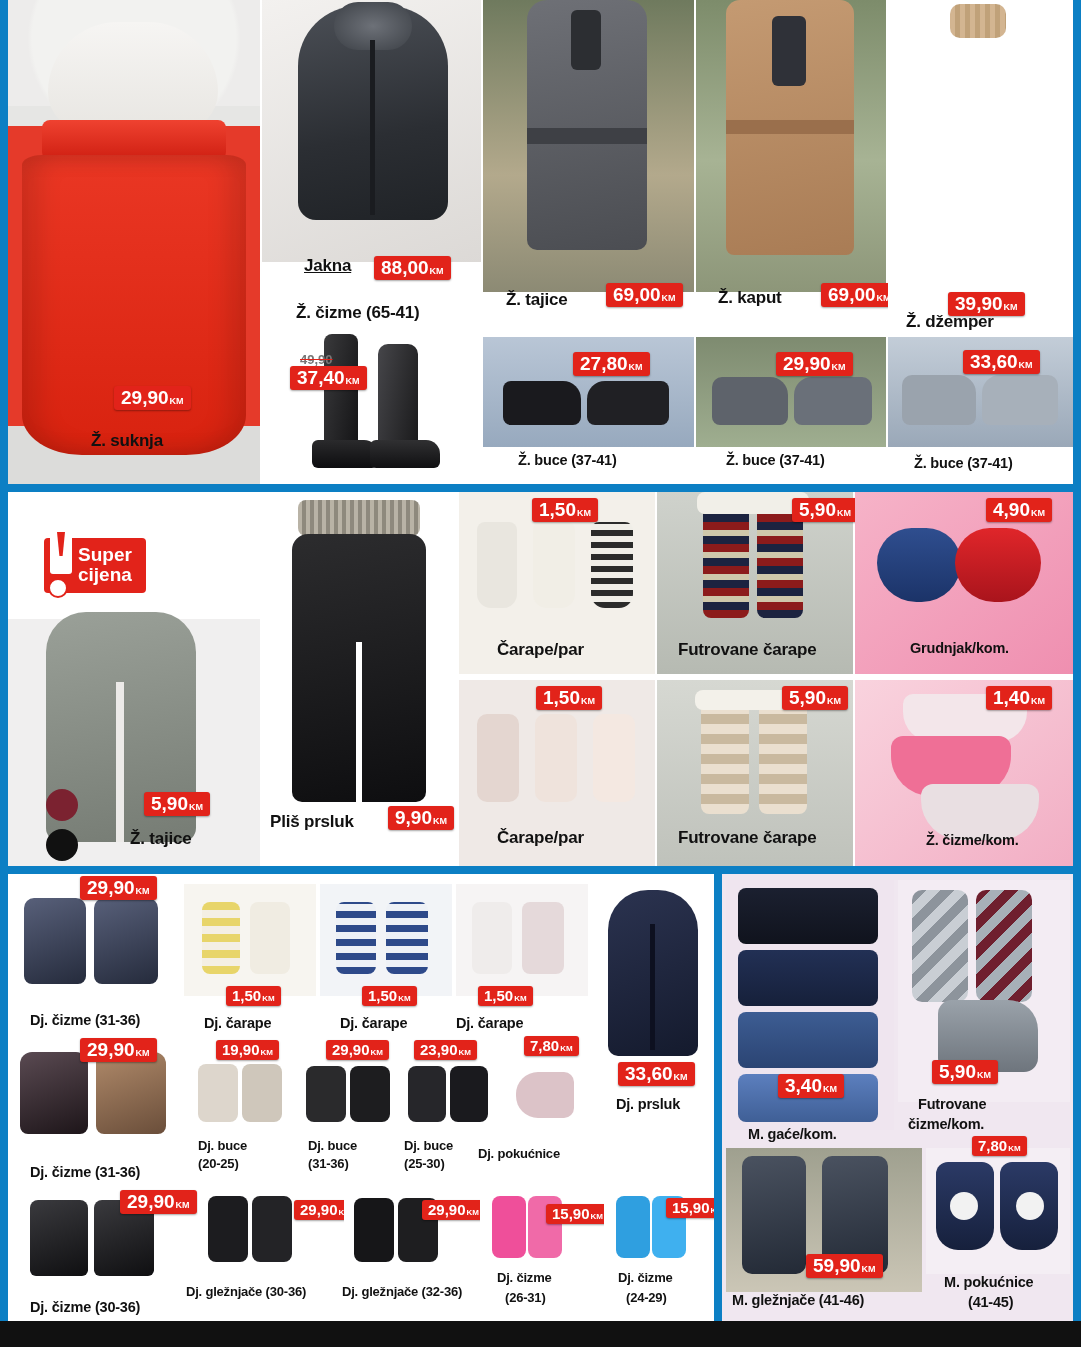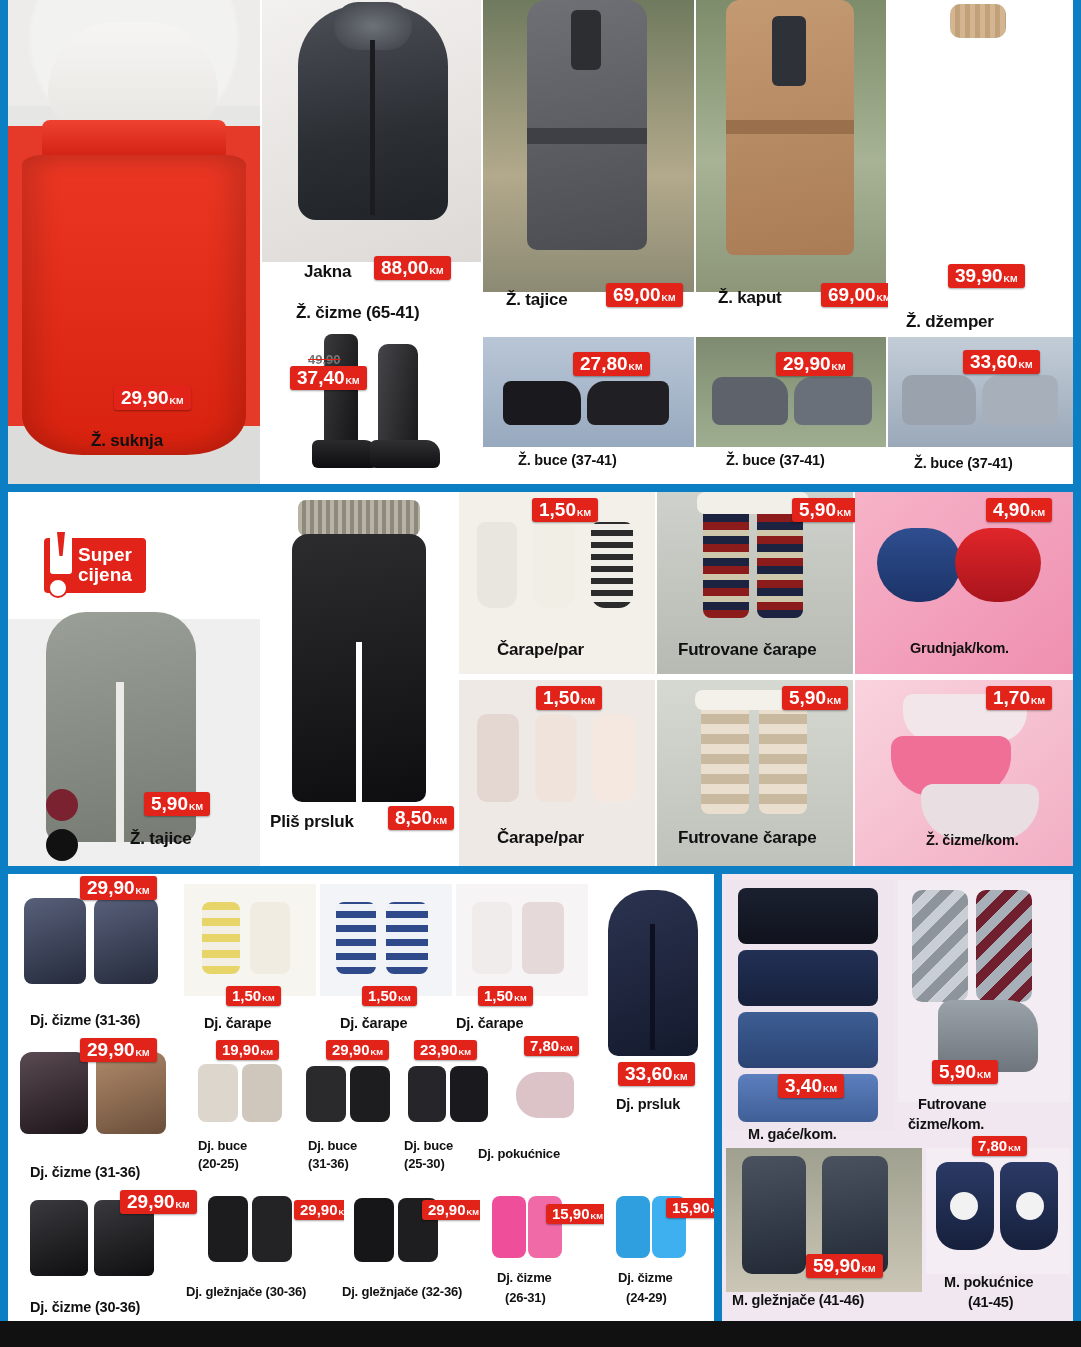--- a/index.html
+++ b/index.html
@@ -28,21 +28,21 @@
     font-weight:bold; border-radius:3px;
     padding:2px 7px 3px 7px; line-height:1.0;
     font-size:19px; white-space:nowrap;
     box-shadow:0 1px 2px rgba(0,0,0,.35);
   }
   .price .km { font-size:9px; font-weight:bold; margin-left:1px; vertical-align:baseline; }
   .price.small { font-size:15px; padding:2px 6px 3px 6px; }
   .price.small .km { font-size:8px; }
   .old {
     position:absolute; color:#777; font-size:13px; font-weight:bold;
-    text-decoration: line-through; text-decoration-color:#e2231a;margin-left:8px;
+    text-decoration: line-through; text-decoration-color:#e2231a;
   }
 
   
   .ph { position:absolute; inset:0; }
   .sh { position:absolute; }
 
   
   .super {
     position:absolute; background:#e2231a; color:#fff; font-weight:bold;
     font-size:19px; line-height:1.05; padding:7px 14px 8px 34px;
@@ -92,21 +92,21 @@
 
     <div class="cell" style="left:254px; top:0; width:219px; height:262px; background:#efeeec;">
       <div class="ph" style="background:linear-gradient(160deg,#f3f1ef,#dcd9d6);"></div>
       <div class="sh" style="left:36px; top:6px; width:150px; height:214px;
         background:linear-gradient(170deg,#4b4f56,#2b2e33 60%,#202327);
         border-radius:60px 60px 18px 18px;"></div>
       <div class="sh" style="left:72px; top:2px; width:78px; height:48px;
         background:radial-gradient(#6d7178,#3c4046); border-radius:40px;"></div>
       <div class="sh" style="left:108px; top:40px; width:5px; height:175px; background:#1a1c20;"></div>
     </div>
-    <div class="cap" style="left:296px; top:262px;">Jakna</div>
+    <div class="cap" style="left:296px; top:256px;text-decoration:underline;">Jakna</div>
     <div class="price" style="left:366px; top:256px;">
       <span>88,00</span><span class="km">KM</span>
     </div>
 
     <div class="cap" style="left:288px; top:303px;">Ž. čizme (65-41)</div>
     <div class="cell" style="left:254px; top:328px; width:219px; height:156px; background:#fff;">
       <div class="sh" style="left:62px; top:6px; width:34px; height:128px;
         background:linear-gradient(100deg,#3a3a3c,#121214); border-radius:8px 8px 6px 18px;"></div>
       <div class="sh" style="left:50px; top:112px; width:66px; height:28px;
         background:linear-gradient(#2a2a2c,#0d0d0f); border-radius:6px 14px 6px 6px;"></div>
@@ -145,21 +145,21 @@
     </div>
 
     <div class="cell" style="left:880px; top:0; width:185px; height:310px; background:#fff;">
       <div class="sh" style="left:34px; top:8px; width:112px; height:268px;
         background:repeating-linear-gradient(90deg,#c6a display,#000 0 0),
                    repeating-linear-gradient(90deg,#cbab85 0 6px,#bb9a74 6px 12px);
         border-radius:26px 26px 10px 10px;"></div>
       <div class="sh" style="left:62px; top:4px; width:56px; height:34px;
         background:repeating-linear-gradient(90deg,#d3b591 0 5px,#c0a179 5px 10px); border-radius:10px;"></div>
     </div>
-    <div class="price" style="left:940px; top:264px;">
+    <div class="price" style="left:940px; top:292px;">
       <span>39,90</span><span class="km">KM</span>
     </div>
     <div class="cap" style="left:898px; top:312px;">Ž. džemper</div>
 
     <div class="cell" style="left:475px; top:337px; width:211px; height:110px; background:#cfd6dd;">
       <div class="ph" style="background:linear-gradient(#b9c6d6,#97a9be);"></div>
       <div class="sh" style="left:20px; top:44px; width:78px; height:44px; background:#1a1a1e; border-radius:8px 18px 8px 8px;"></div>
       <div class="sh" style="left:104px; top:44px; width:82px; height:44px; background:#202024; border-radius:18px 8px 8px 8px;"></div>
     </div>
     <div class="price" style="left:565px; top:352px;">
@@ -210,21 +210,21 @@
 
     <div class="cell" style="left:254px; top:0; width:195px; height:374px; background:#fff;">
       <div class="sh" style="left:36px; top:8px; width:122px; height:36px;
         background:repeating-linear-gradient(90deg,#b9b3a6 0 4px,#8e897d 4px 8px); border-radius:8px;"></div>
       <div class="sh" style="left:30px; top:42px; width:134px; height:268px;
         background:linear-gradient(170deg,#2c2c2e,#0e0e10); border-radius:16px 16px 10px 10px;"></div>
       <div class="sh" style="left:94px; top:150px; width:6px; height:160px; background:#fff;"></div>
     </div>
     <div class="cap" style="left:262px; top:320px;">Pliš prsluk</div>
     <div class="price" style="left:380px; top:314px;">
-      <span>8,50</span><span class="km">KM</span>
+      <span>9,90</span><span class="km">KM</span>
     </div>
 
     <div class="cell" style="left:451px; top:0; width:196px; height:182px; background:#f3f0ea;">
       <div class="sh" style="left:18px; top:30px; width:40px; height:86px; background:#e9e6df; border-radius:8px 8px 14px 14px;"></div>
       <div class="sh" style="left:74px; top:30px; width:42px; height:86px; background:#f1eee6; border-radius:8px 8px 14px 14px;"></div>
       <div class="sh" style="left:132px; top:30px; width:42px; height:86px;
         background:repeating-linear-gradient(0deg,#2b2b2b 0 6px,#f0eee8 6px 12px); border-radius:8px 8px 14px 14px;"></div>
     </div>
     <div class="price" style="left:524px; top:6px;">
       <span>1,50</span><span class="km">KM</span>
@@ -279,21 +279,21 @@
     </div>
     <div class="cap sm" style="left:902px; top:148px;">Grudnjak/kom.</div>
 
     <div class="cell" style="left:847px; top:188px; width:218px; height:186px; background:#f6c3d2;">
       <div class="ph" style="background:linear-gradient(140deg,#f9d3de,#f2aec4);"></div>
       <div class="sh" style="left:48px; top:14px; width:124px; height:48px; background:#f3e6ea; border-radius:10px 10px 30px 30px;"></div>
       <div class="sh" style="left:36px; top:56px; width:120px; height:60px; background:#ef6f96; border-radius:12px 12px 40px 40px;"></div>
       <div class="sh" style="left:66px; top:104px; width:118px; height:56px; background:#e9dfe2; border-radius:12px 12px 40px 40px;"></div>
     </div>
     <div class="price" style="left:978px; top:194px;">
-      <span>1,70</span><span class="km">KM</span>
+      <span>1,40</span><span class="km">KM</span>
     </div>
     <div class="cap sm" style="left:918px; top:340px;">Ž. čizme/kom.</div>
   </div>
 
   <div class="panel" style="left:8px; top:874px; width:706px; height:447px;">
 
     <div class="cell" style="left:0; top:0; width:172px; height:140px; background:#fff;">
       <div class="sh" style="left:16px; top:24px; width:62px; height:86px;
         background:linear-gradient(160deg,#58607a,#252b3c); border-radius:10px 10px 8px 8px;"></div>
       <div class="sh" style="left:86px; top:24px; width:64px; height:86px;

